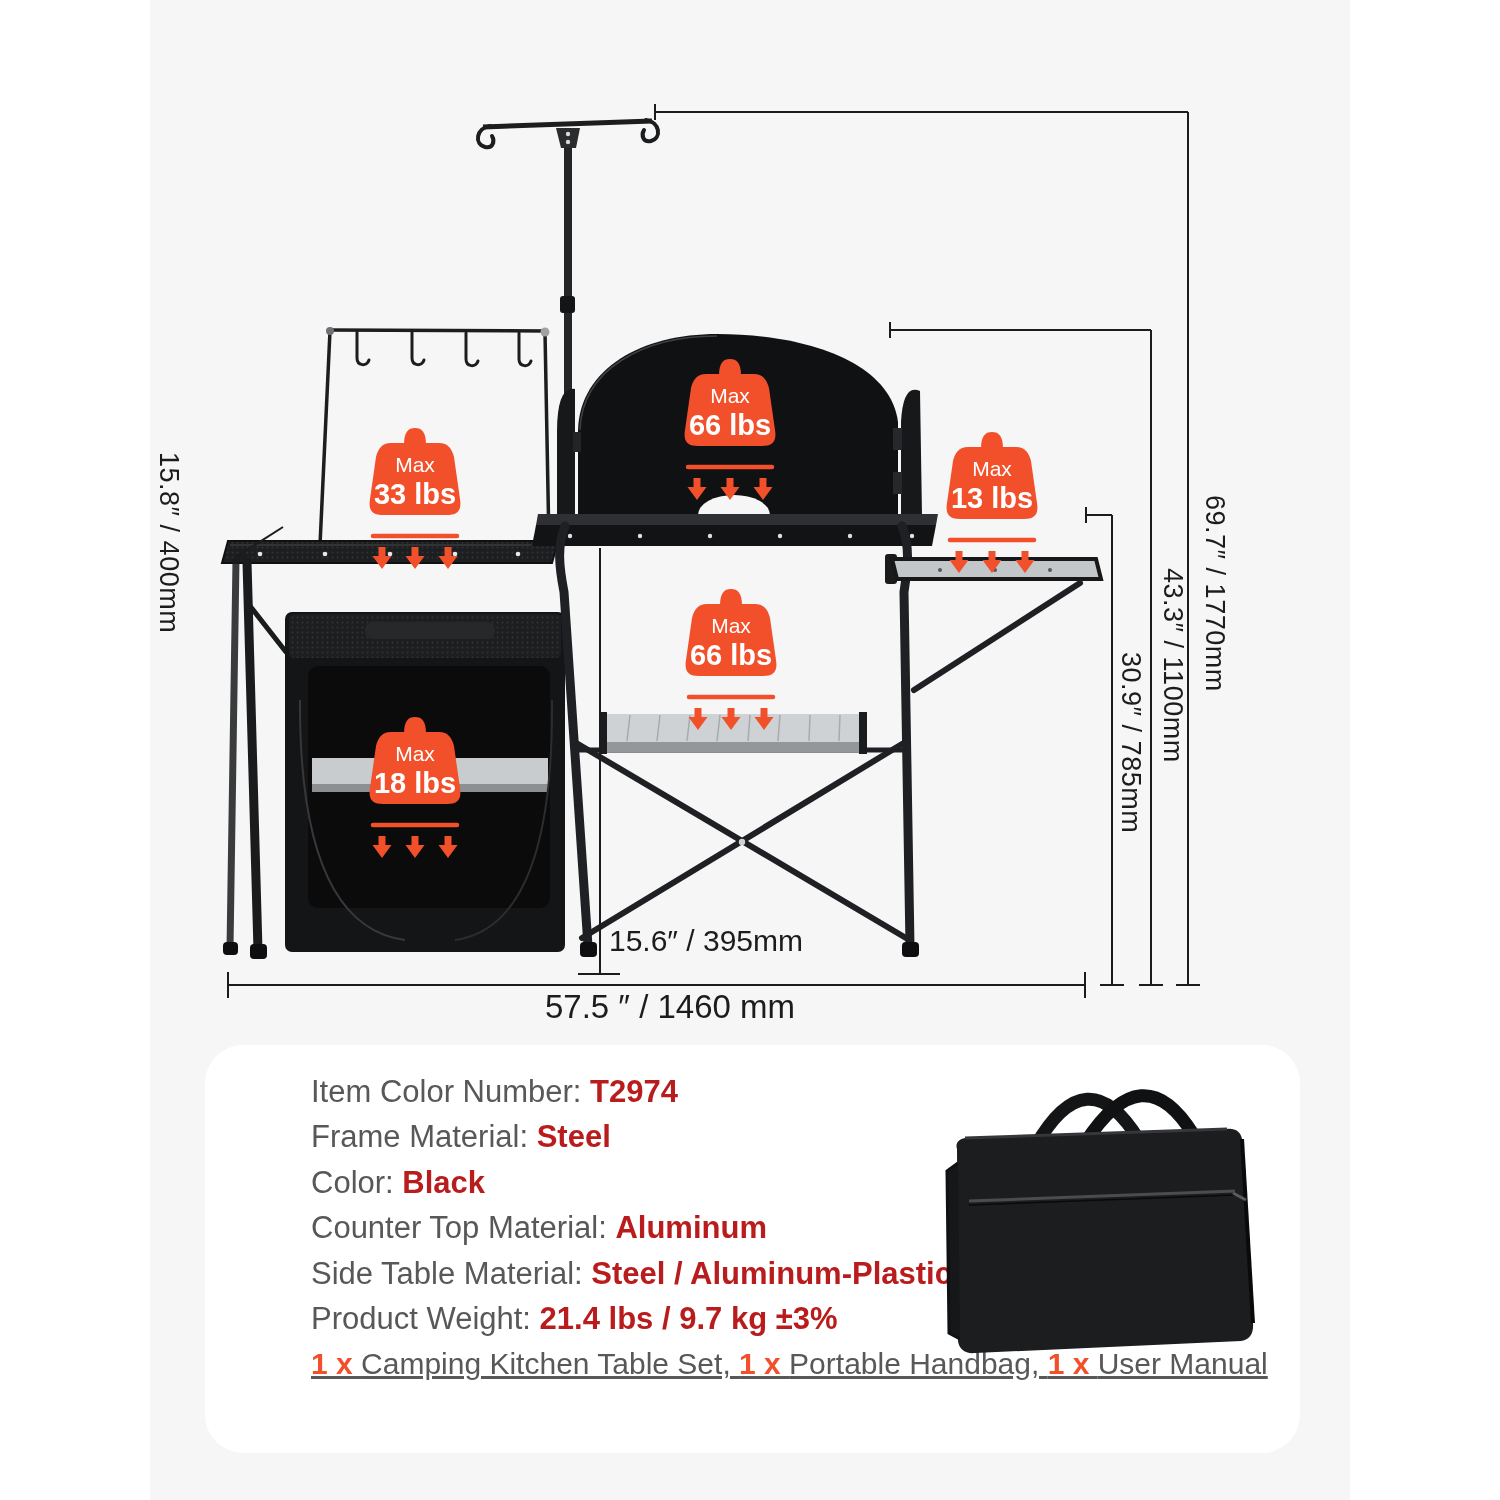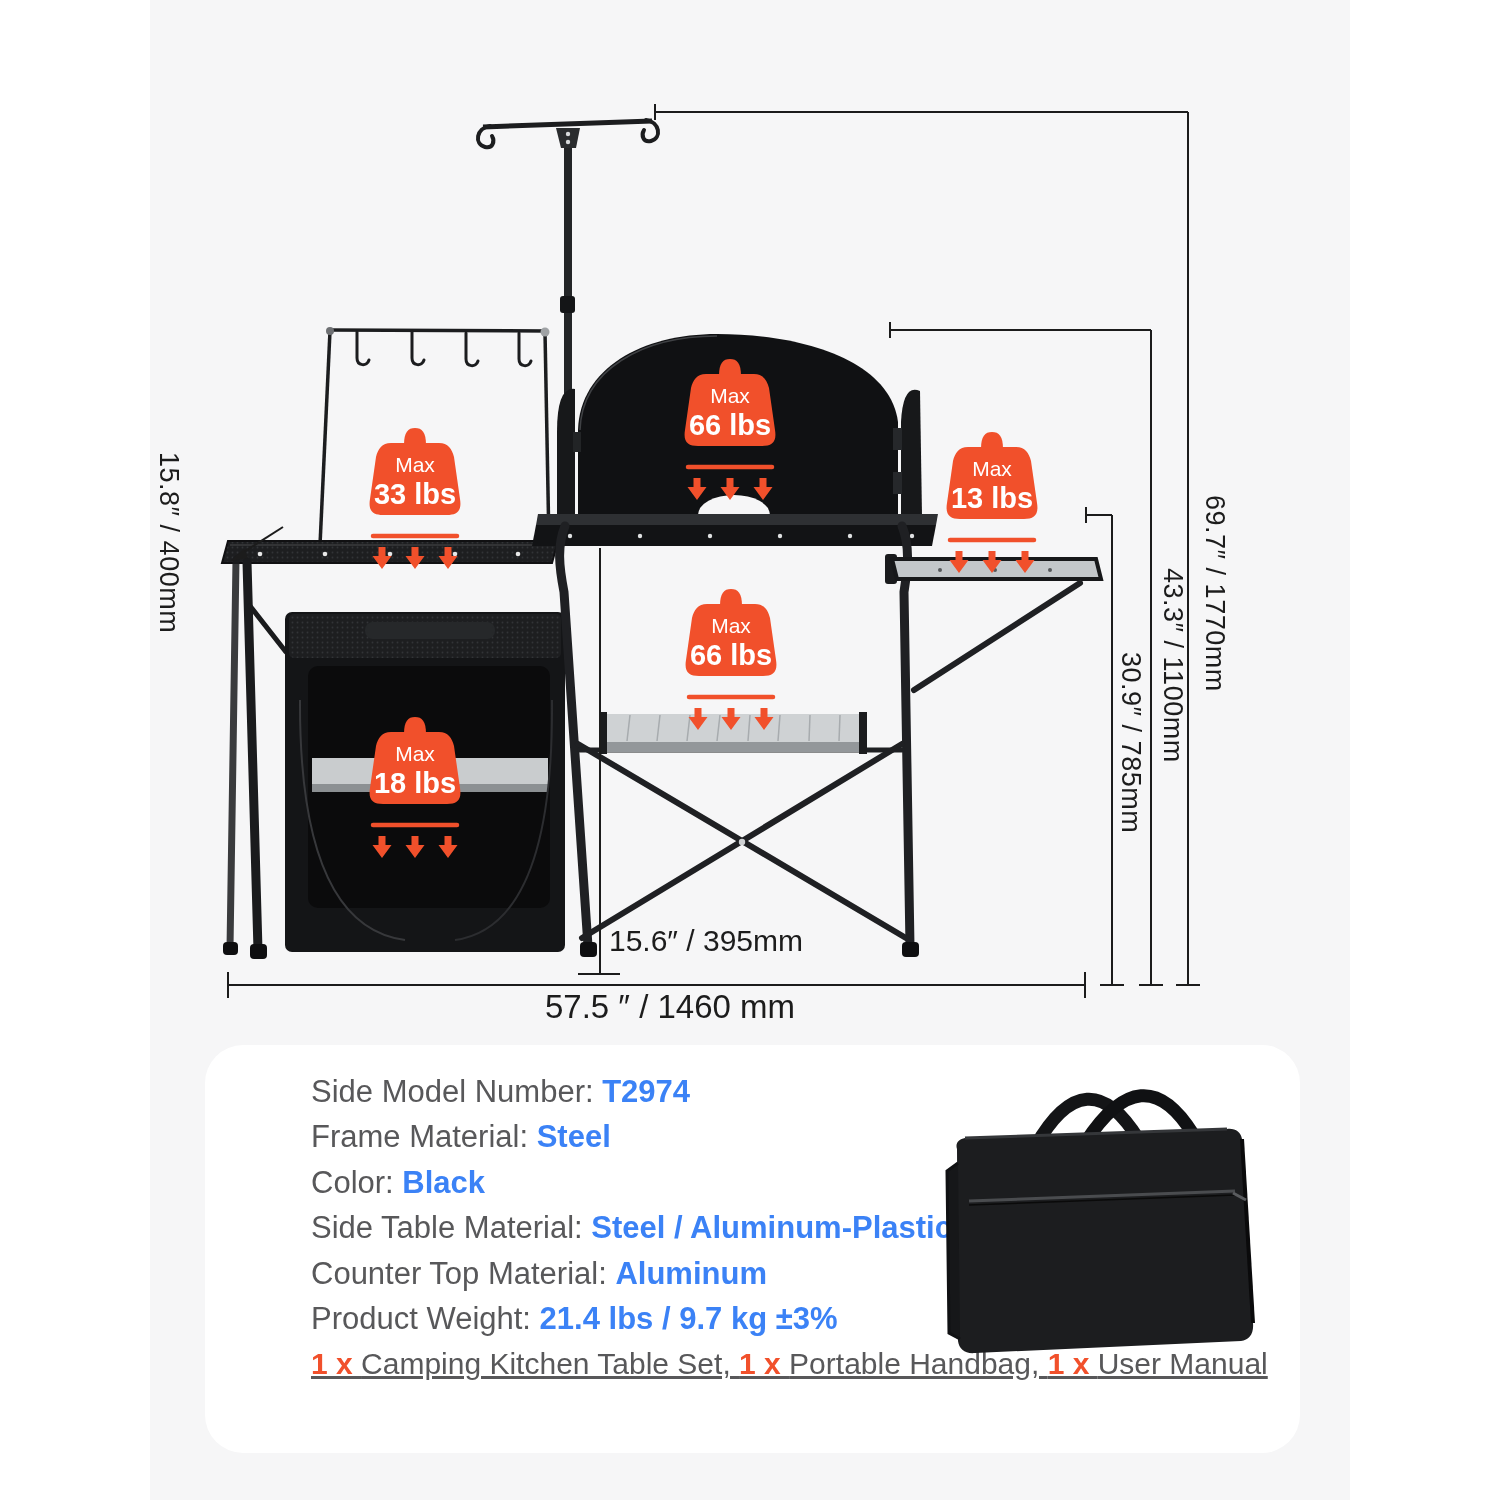--- a/index.html
+++ b/index.html
@@ -15,21 +15,21 @@
   .bfill{fill:#f1502b;}
   .bmax{fill:#ffffff;font-size:21px;text-anchor:middle;}
   .bval{fill:#ffffff;font-size:29px;font-weight:700;text-anchor:middle;}
   .bline{stroke:#f1502b;stroke-width:4.5;stroke-linecap:round;}
   
   .card{position:absolute;left:205px;top:1045px;width:1095px;height:408px;
     background:#ffffff;border-radius:38px;}
   .specs{position:absolute;left:106px;top:24px;}
   .spec-row{font-size:31px;line-height:45.4px;color:#58585a;white-space:nowrap;}
   .spec-row.pkg{font-size:30px;text-decoration:underline;}
-  .spec-val{color:#3b82f6;font-weight:700;}
+  .spec-val{color:#b91c1c;font-weight:700;}
   .pkg .hl{color:#f1502b;font-weight:700;}
   .bagbox{position:absolute;left:730px;top:8px;}
 </style>
 </head>
 <body>
 
 <div class="stage">
   <div class="panel"></div>
 
   <svg class="diagram" width="1200" height="1045" viewBox="0 0 1200 1045">
@@ -264,25 +264,25 @@
     <text class="dim" transform="translate(10,452) rotate(90)">15.8″ / 400mm</text>
     <text class="dim" transform="translate(1056,495) rotate(90)">69.7″ / 1770mm</text>
     <text class="dim" transform="translate(1014,568) rotate(90)">43.3″ / 1100mm</text>
     <text class="dim" transform="translate(972,652) rotate(90)">30.9″ / 785mm</text>
     <text class="dim-mid" x="556" y="951">15.6″ / 395mm</text>
     <text class="dim-big" x="520" y="1018">57.5 ″ / 1460 mm</text>
   </svg>
 
   <div class="card">
     <div class="specs">
-      <div class="spec-row"><span class="spec-label">Side Model Number: </span><span class="spec-val">T2974</span></div>
+      <div class="spec-row"><span class="spec-label">Item Color Number: </span><span class="spec-val">T2974</span></div>
       <div class="spec-row"><span class="spec-label">Frame Material: </span><span class="spec-val">Steel</span></div>
       <div class="spec-row"><span class="spec-label">Color: </span><span class="spec-val">Black</span></div>
+      <div class="spec-row"><span class="spec-label">Counter Top Material: </span><span class="spec-val">Aluminum</span></div>
       <div class="spec-row"><span class="spec-label">Side Table Material: </span><span class="spec-val">Steel / Aluminum-Plastic</span></div>
-      <div class="spec-row"><span class="spec-label">Counter Top Material: </span><span class="spec-val">Aluminum</span></div>
       <div class="spec-row"><span class="spec-label">Product Weight: </span><span class="spec-val">21.4 lbs / 9.7 kg ±3%</span></div>
       <div class="spec-row pkg"><span class="hl">1 x </span><span>Camping Kitchen Table Set, </span><span class="hl">1 x </span><span>Portable Handbag, </span><span class="hl">1 x </span><span>User Manual</span></div>
     </div>
 
     <svg class="bagbox" width="360" height="335" viewBox="0 0 360 335">
       <g>
         <path d="M100,94 Q152,2 204,87" stroke="#141517" stroke-width="13" fill="none" stroke-linecap="round"></path>
         <path d="M150,90 Q208,0 258,81" stroke="#101113" stroke-width="13" fill="none" stroke-linecap="round"></path>
         <path d="M22,96 C20,90 24,86 30,85 L292,76 C300,75 306,79 307,86 L318,270 C319,281 314,287 306,288 L40,300 C30,301 24,296 23,288 Z" fill="#1c1d1f"></path>
         <path d="M30,85 L292,76" stroke="#35373a" stroke-width="3" fill="none"></path>

